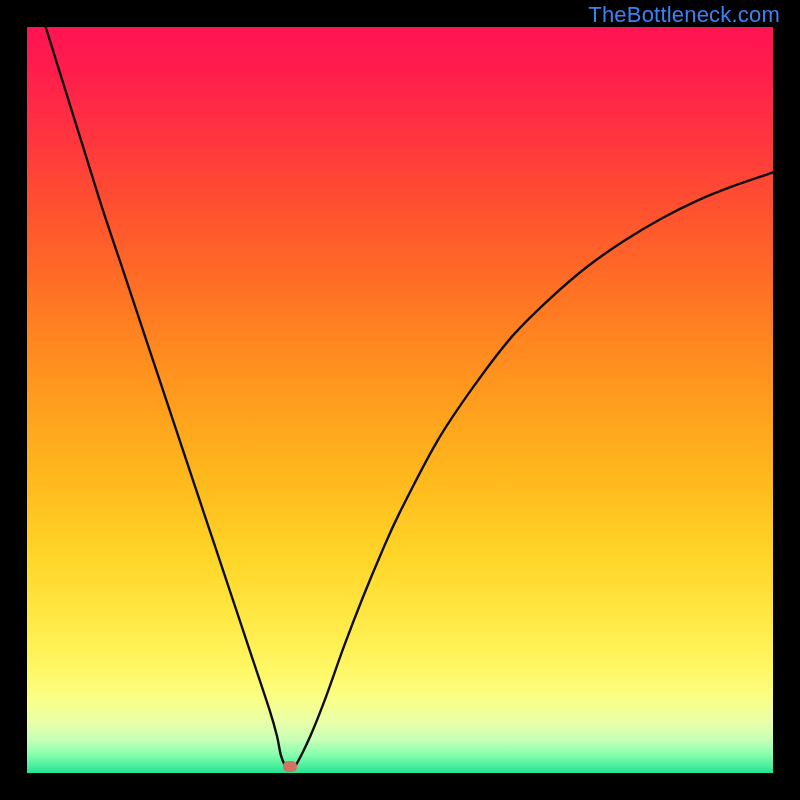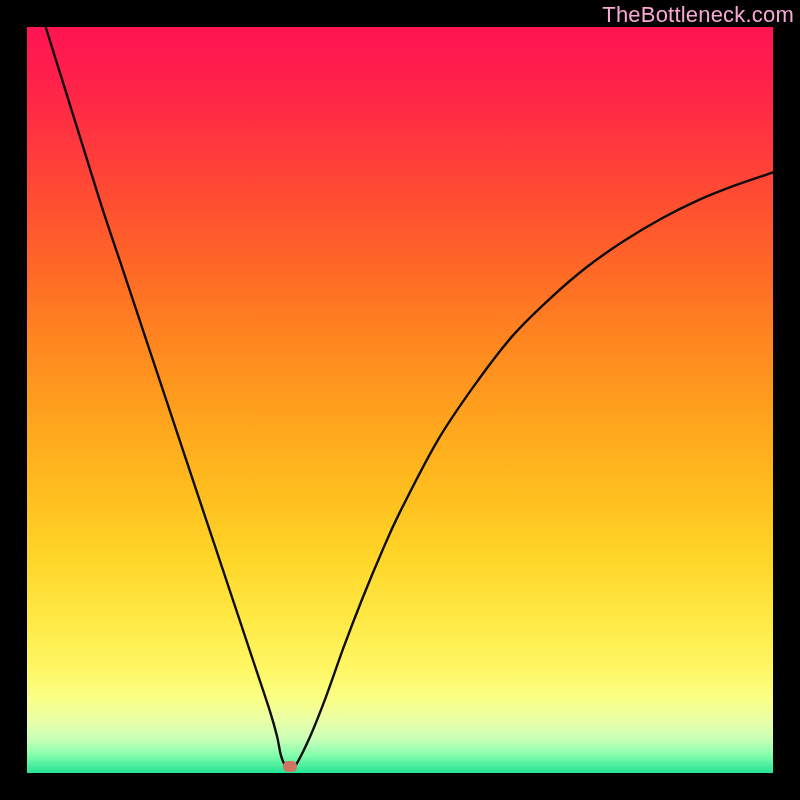--- a/index.html
+++ b/index.html
@@ -7,22 +7,22 @@
     padding: 0;
     width: 800px;
     height: 800px;
     background: #000000;
     position: relative;
     font-family: Arial, Helvetica, sans-serif;
   }
   .watermark {
     position: absolute;
     top: 2px;
-    right: 6px;
-    color: #f9a8d4;
+    right: 20px;
+    color: #3b82f6;
     font-size: 22px;
     font-weight: 400;
     letter-spacing: 0.2px;
     z-index: 10;
   }
   .plot-area {
     position: absolute;
     left: 27px;
     top: 27px;
     width: 746px;

